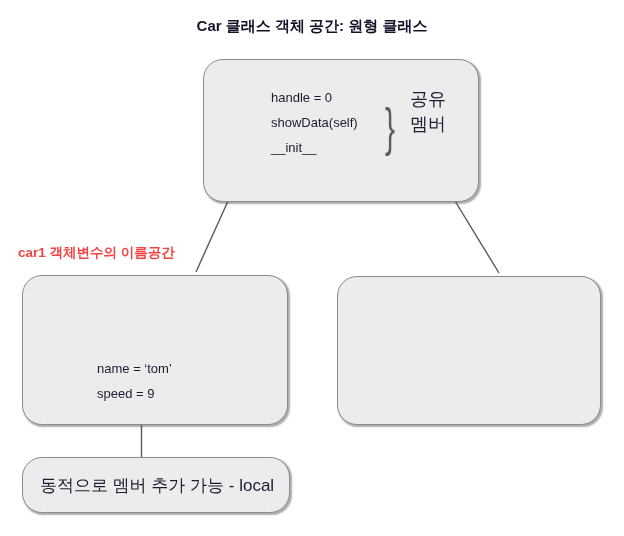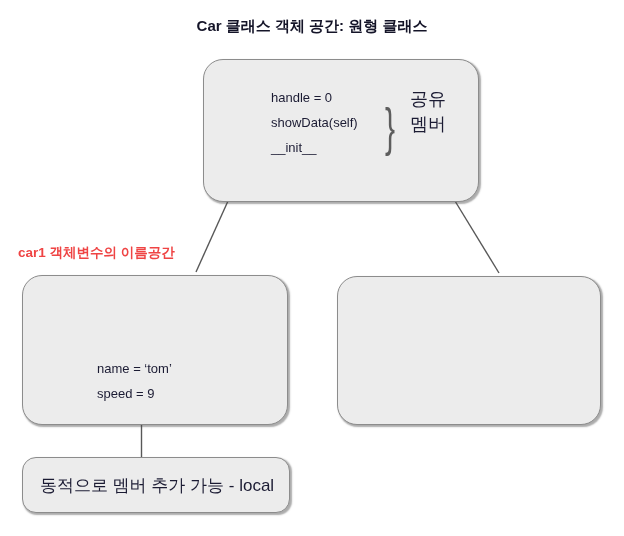--- a/index.html
+++ b/index.html
@@ -130,21 +130,21 @@
     left: 406px;
     top: 322px;
   }
 
   
   #local-note-box {
     left: 22px;
     top: 452px;
     width: 268px;
     height: 56px;
-    border-radius: 14px;
+    border-radius: 20px;
     padding-left: 24px;
   }
   #local-note-text {
     left: 0;
     top: 0;
     width: 268px;
     text-align: center;
     line-height: 56px;
     font-size: 17px;
   }

